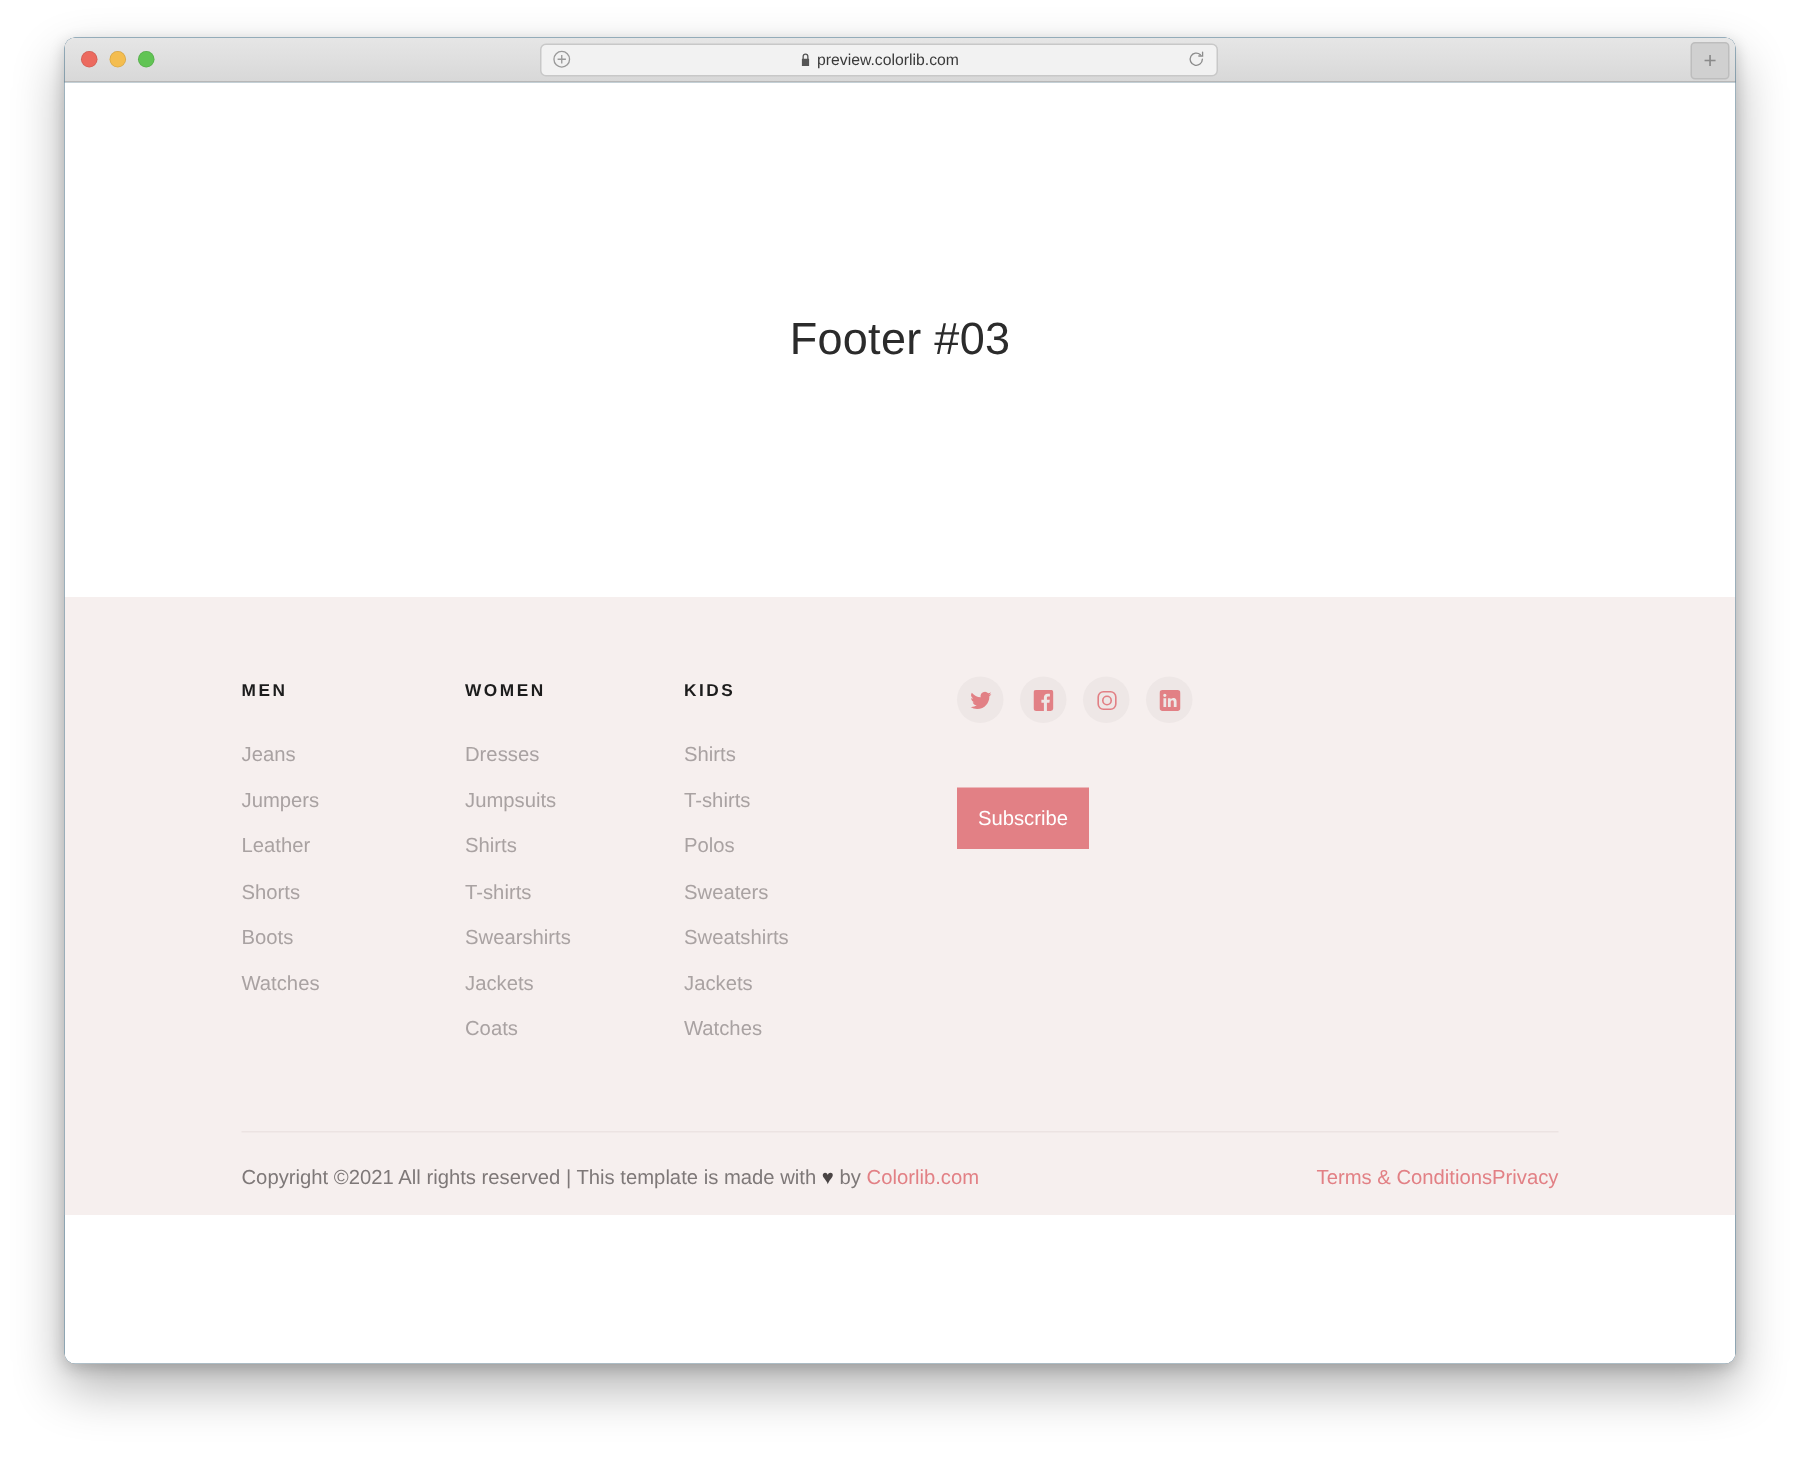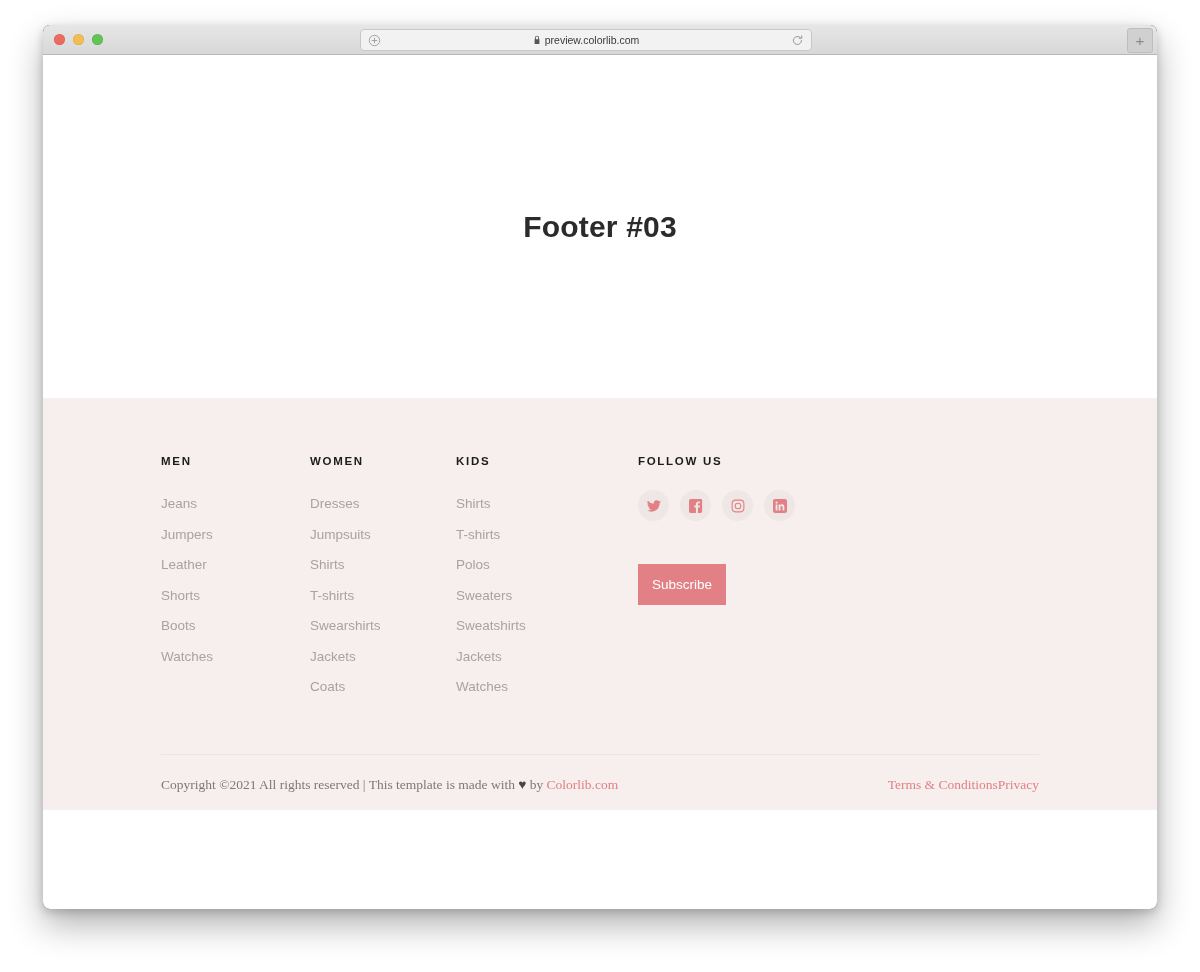--- a/index.html
+++ b/index.html
@@ -116,21 +116,21 @@
 
   .hero {
     height: 343px;
     display: flex;
     align-items: center;
     justify-content: center;
     background: #ffffff;
   }
   .hero-title {
     font-size: 30px;
-    font-weight: 700;
+    font-weight: 400;
     color: #2b2b2b;
     letter-spacing: 0.2px;
   }
 
   
   .footer {
     background: #f6efee;
     padding-top: 32px;
     height: 412px;
     box-sizing: border-box;
@@ -228,21 +228,20 @@
   
   .footer-divider {
     border-top: 1px solid #ece3e2;
     margin-top: 46px;
   }
   .footer-bottom {
     display: flex;
     align-items: center;
     justify-content: space-between;
     padding-top: 22px;
-    font-family: Liberation Serif, serif;
   }
   .copyright {
     font-size: 13.5px;
     color: #7e7878;
   }
   .copyright .heart { color: #4a4444; }
   .copyright a {
     color: #e28085;
     text-decoration: none;
   }
@@ -338,21 +337,20 @@
               <li><a href="#">T-shirts</a></li>
               <li><a href="#">Polos</a></li>
               <li><a href="#">Sweaters</a></li>
               <li><a href="#">Sweatshirts</a></li>
               <li><a href="#">Jackets</a></li>
               <li><a href="#">Watches</a></li>
             </ul>
           </div>
 
           <div class="col-social">
-            <h3 class="col-title">FOLLOW US</h3>
 
             <div class="social-row">
               <a href="#" class="social-btn">
                 <span>
                   <svg viewBox="0 0 16 16" width="14" height="14" fill="currentColor">
                     <path d="M16 3.04a6.6 6.6 0 0 1-1.89.52 3.3 3.3 0 0 0 1.45-1.82 6.6 6.6 0 0 1-2.09.8A3.29 3.29 0 0 0 7.78 5.5a9.34 9.34 0 0 1-6.78-3.44 3.29 3.29 0 0 0 1.02 4.39 3.27 3.27 0 0 1-1.49-.41v.04a3.29 3.29 0 0 0 2.64 3.22 3.3 3.3 0 0 1-1.49.06 3.29 3.29 0 0 0 3.07 2.28A6.6 6.6 0 0 1 0 12.98a9.31 9.31 0 0 0 5.03 1.47c6.04 0 9.34-5 9.34-9.34l-.01-.43A6.67 6.67 0 0 0 16 3.04z"></path>
                   </svg>
                 </span>
               </a>
               <a href="#" class="social-btn">

